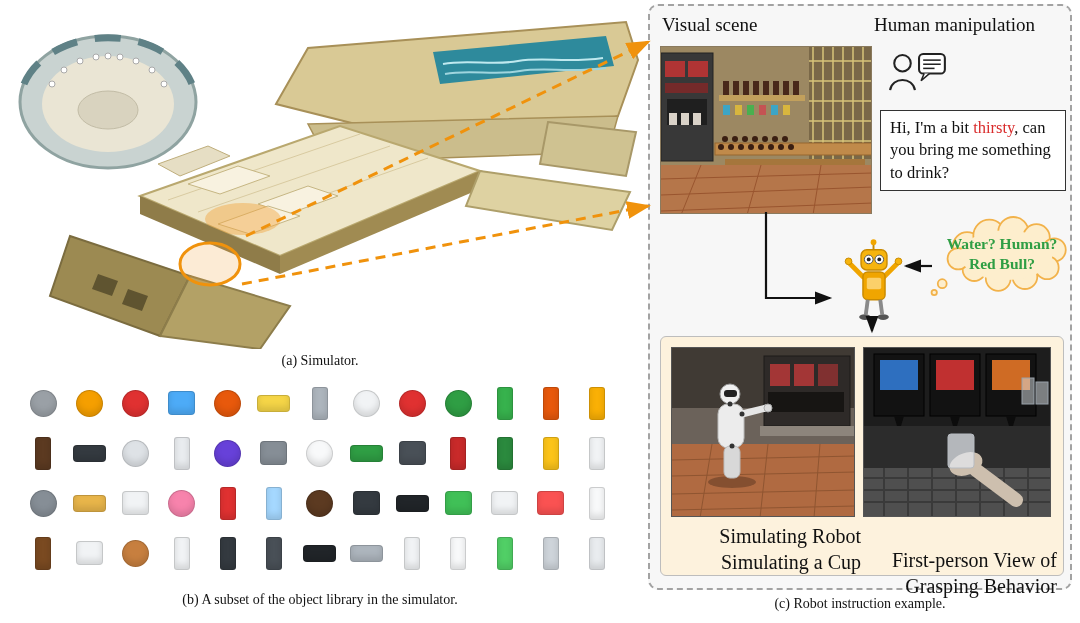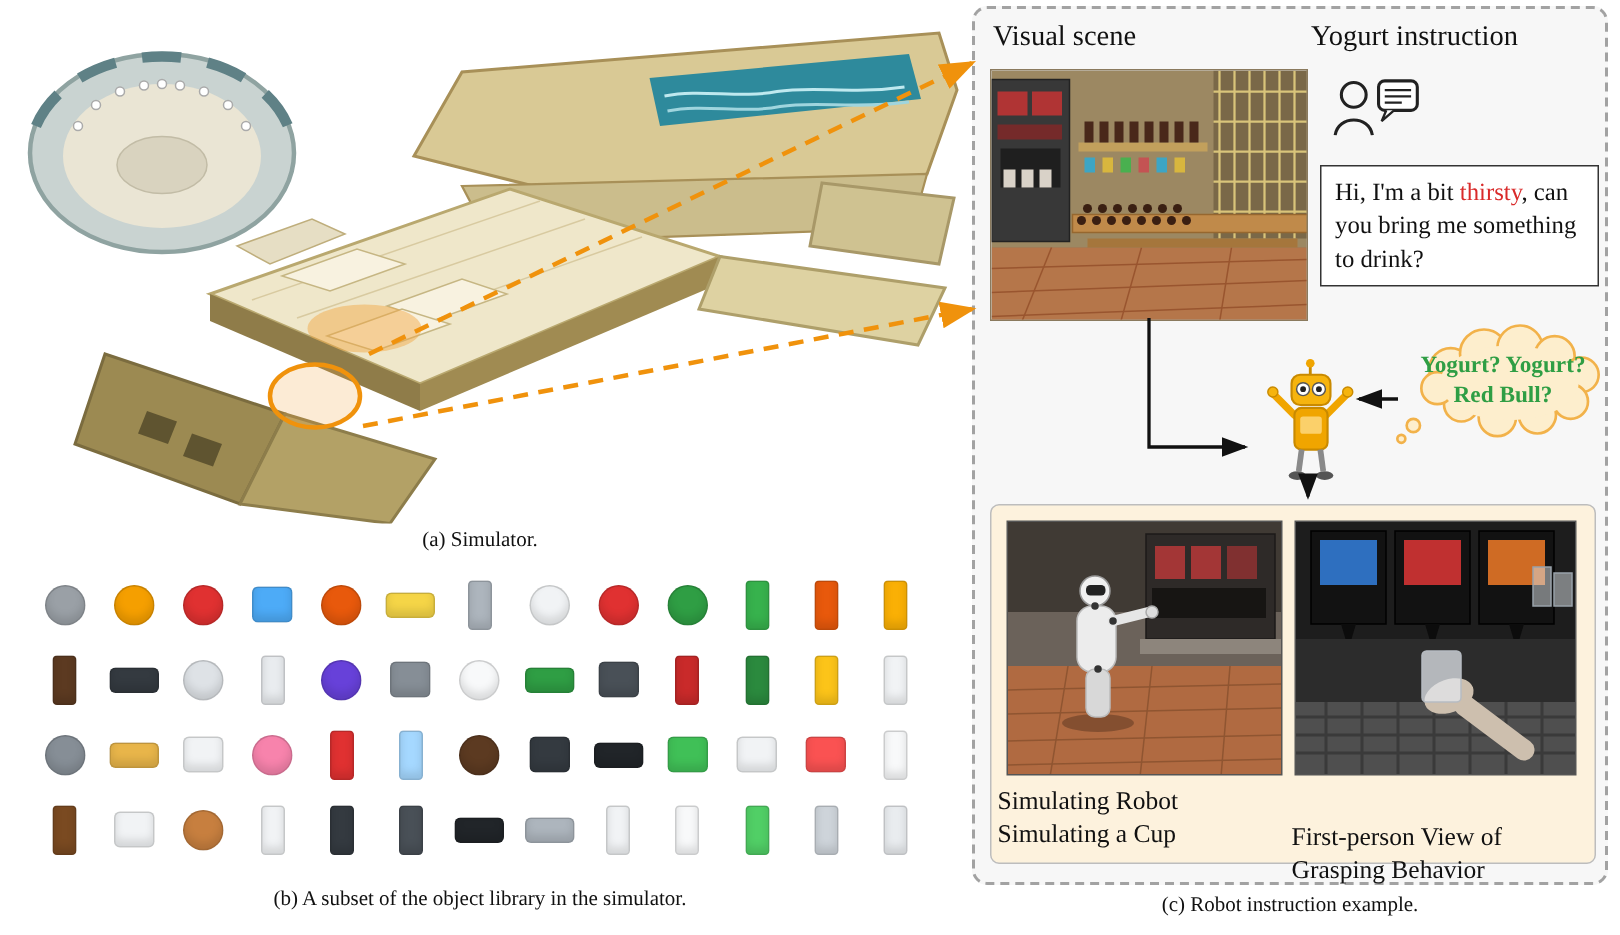--- a/index.html
+++ b/index.html
@@ -42,21 +42,21 @@
   .thought-text { position:absolute; left:292px; top:228px; width:120px; text-align:center;
                   font-size:15.5px; line-height:1.3; font-weight:bold; }
 
   .robot-icon { position:absolute; left:188px; top:228px; width:72px; height:96px; }
 
   .examples-panel { position:absolute; left:10px; top:330px; width:404px; height:240px;
                     background:#fdf2dd; border:1px solid #bdbdbd; border-radius:6px; }
   .example-photo { position:absolute; top:10px; height:170px; overflow:hidden; border:1px solid #555; }
   .example-photo-left { left:10px; width:184px; }
   .example-photo-right { left:202px; width:188px; }
-  .example-caption { position:absolute; top:186px; text-align:left; font-size:17px;
+  .example-caption { position:absolute; top:186px; text-align:right; font-size:20px;
                      line-height:1.3; color:#111; }
   .example-caption-left { left:4px; width:196px; }
   .example-caption-right { left:200px; width:196px;margin-top:24px; }
 
   .arrows-overlay { position:absolute; left:0; top:0; width:1080px; height:623px;
                     pointer-events:none; z-index:6; }
 </style>
 </head>
 <body>
 
@@ -268,21 +268,21 @@
         <div class="obj shape-tall" style="background: rgb(206, 212, 218);"></div>
       </div>
       <div class="obj-cell">
         <div class="obj shape-tall" style="background: rgb(233, 236, 239);"></div>
       </div>
     </div>
   <div class="caption caption-b">(b) A subset of the object library in the simulator.</div>
 
   <div class="panel-c">
     <div class="pc-title pc-title-left">Visual scene</div>
-    <div class="pc-title pc-title-right">Yogurt instruction</div>
+    <div class="pc-title pc-title-right">Human manipulation</div>
 
     <div class="visual-scene">
       <svg viewBox="0 0 212 168" width="212" height="168">
         <rect x="0" y="0" width="212" height="168" fill="#8a7a5e"></rect>
         <rect x="0" y="0" width="212" height="118" fill="#9c8862"></rect>
 
         <rect x="148" y="0" width="64" height="112" fill="#7a6848"></rect>
         <g stroke="#d9c47a" stroke-width="1.5">
           <line x1="152" y1="0" x2="152" y2="112"></line>
             <line x1="162" y1="0" x2="162" y2="112"></line>
@@ -381,21 +381,21 @@
         <circle cx="95" cy="72" r="14"></circle>
           <circle cx="65" cy="74" r="14"></circle>
           <circle cx="38" cy="64" r="13"></circle>
         <circle cx="20" cy="52" r="12"></circle>
       </g>
       <ellipse cx="74" cy="48" rx="52" ry="28" fill="#fdeecd"></ellipse>
       <circle cx="2" cy="80" r="5" fill="#fdeecd" stroke="#f2b24a" stroke-width="2"></circle>
       <circle cx="-7" cy="90" r="3" fill="#fdeecd" stroke="#f2b24a" stroke-width="2"></circle>
     </svg>
     <div class="thought-text" style="color: rgb(47, 158, 68);">
-      <div>Yogurt? Yogurt?</div>
+      <div>Water? Human?</div>
       <div>Red Bull?</div>
     </div>
 
     <svg class="robot-icon" viewBox="0 0 75 95">
       <line x1="37" y1="8" x2="37" y2="16" stroke="#c98a00" stroke-width="2"></line>
       <circle cx="37" cy="6" r="3" fill="#f0a500"></circle>
       <rect x="24" y="14" width="27" height="21" rx="6" fill="#f6b40e" stroke="#c98a00" stroke-width="1.5"></rect>
       <circle cx="32" cy="24" r="4.5" fill="#fff" stroke="#555"></circle>
         <circle cx="32" cy="24" r="2" fill="#222"></circle>
       <circle cx="43" cy="24" r="4.5" fill="#fff" stroke="#555"></circle>

